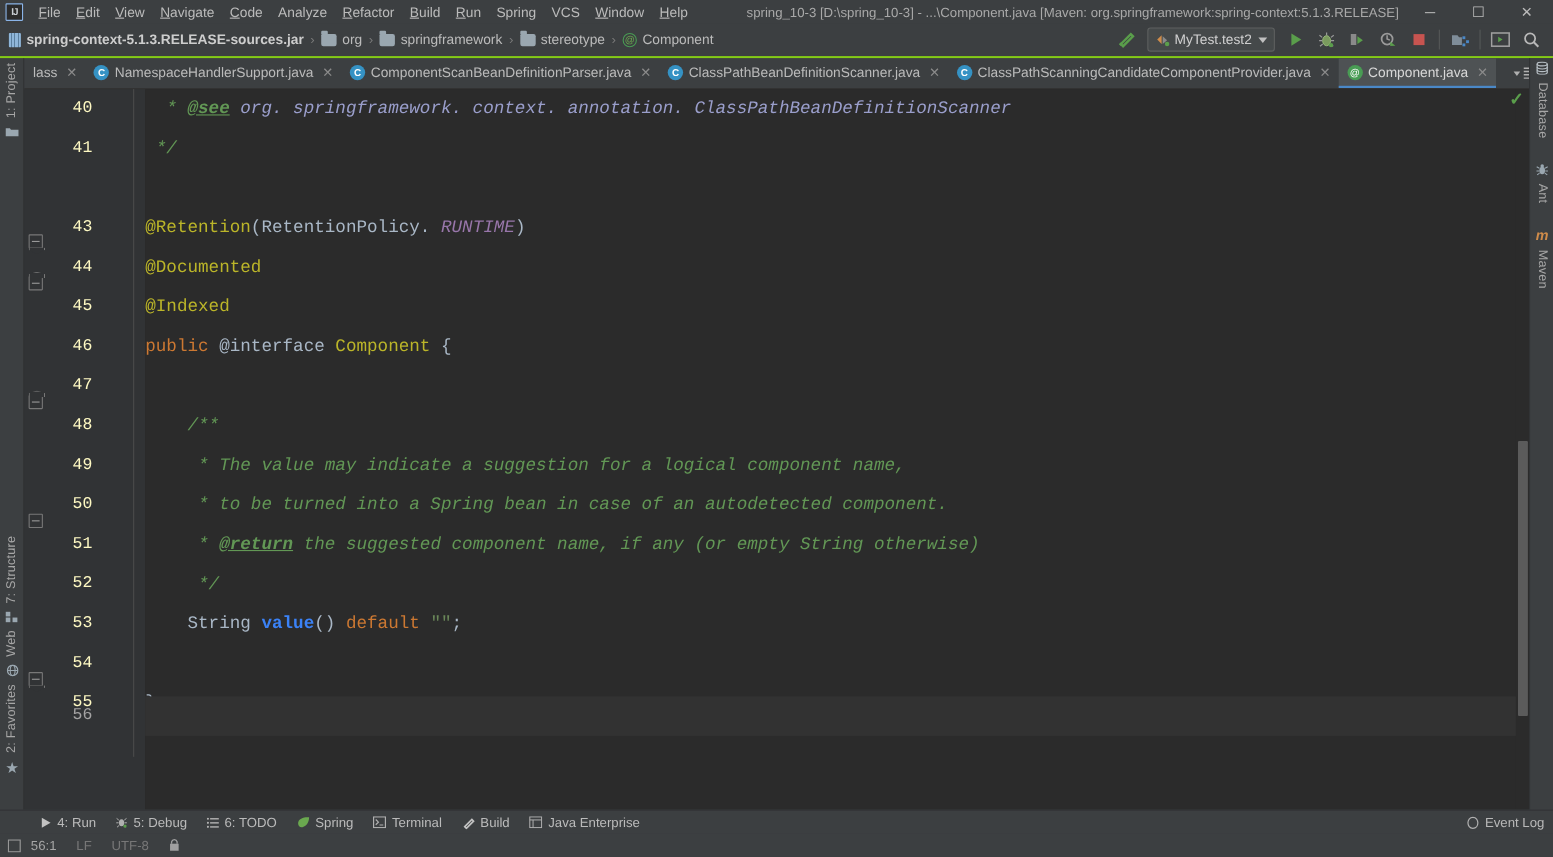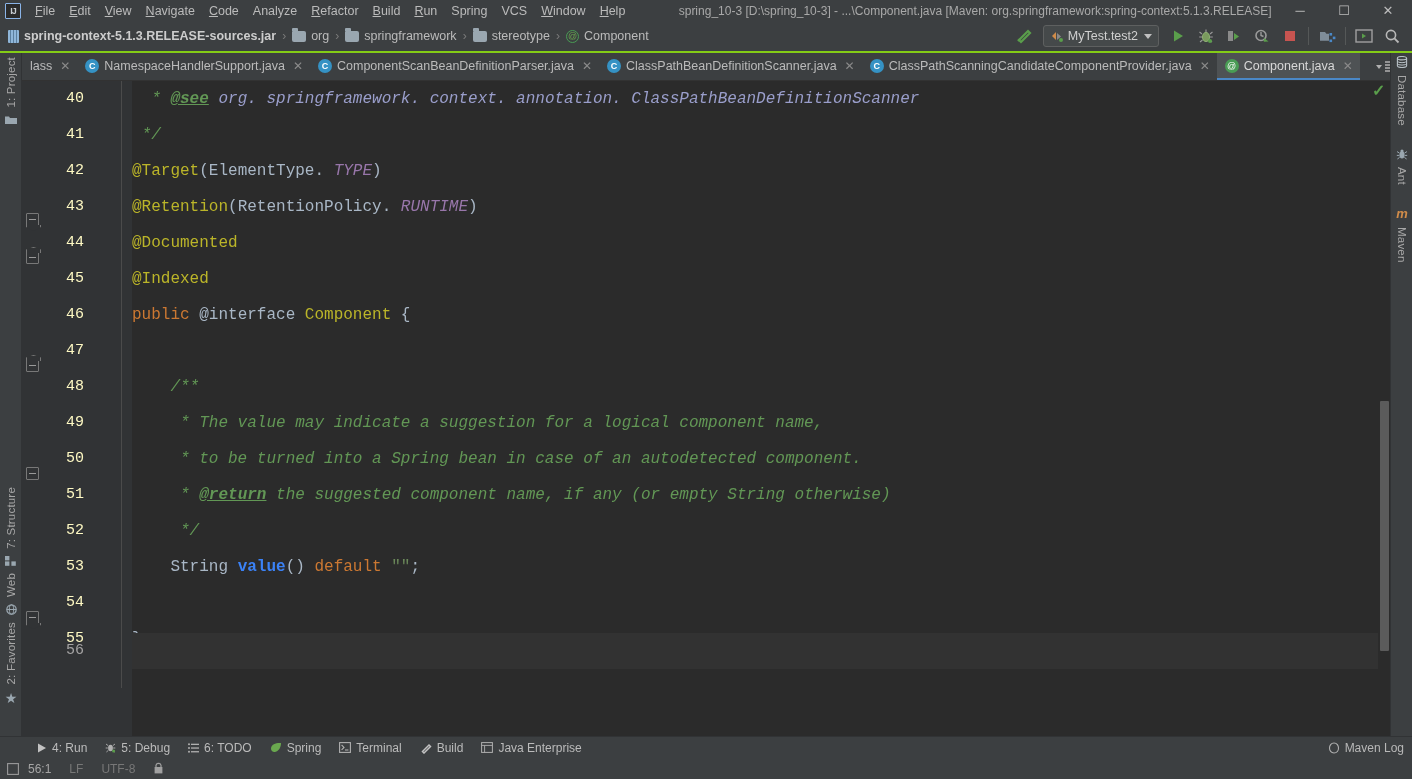--- a/index.html
+++ b/index.html
@@ -444,24 +444,20 @@
     <div class="code-area"></div>
 
     <div class="row" style="position:absolute;top:0;left:0;width:100%;">
       <div class="lineno">40</div>
       <div class="code"><span class="cm">  * </span><span class="cmtag">@see</span><span class="cm"> </span><span class="cmref">org. springframework. context. annotation. ClassPathBeanDefinitionScanner</span></div>
     </div>
     <div class="row" style="position:absolute;top:36px;left:0;width:100%;">
       <div class="lineno">41</div>
       <div class="code"><span class="cm"> */</span></div>
     </div>
-    <div class="row" style="position:absolute;top:72px;left:0;width:100%;">
-      <div class="lineno">42</div>
-      <div class="code"><span class="an">@Target</span><span class="pn">(</span><span class="ty">ElementType. </span><span class="cn">TYPE</span><span class="pn">)</span></div>
-    </div>
     <div class="row" style="position:absolute;top:108px;left:0;width:100%;">
       <div class="lineno">43</div>
       <div class="code"><span class="an">@Retention</span><span class="pn">(</span><span class="ty">RetentionPolicy. </span><span class="cn">RUNTIME</span><span class="pn">)</span></div>
     </div>
     <div class="row" style="position:absolute;top:144px;left:0;width:100%;">
       <div class="lineno">44</div>
       <div class="code"><span class="an">@Documented</span></div>
     </div>
     <div class="row" style="position:absolute;top:180px;left:0;width:100%;">
       <div class="lineno">45</div>
@@ -634,21 +630,21 @@
         <rect x="0.6" y="0.6" width="10.8" height="9.8" fill="none" stroke="#b0b0b0" stroke-width="1"></rect>
         <path d="M0.6 3.4 h10.8 M3.6 3.4 v7" stroke="#b0b0b0" stroke-width="0.9"></path>
       </svg>
       <span>Java Enterprise</span>
     </div>
 
     <div class="bot-right">
       <svg width="12" height="12" viewBox="0 0 12 12" style="margin-right:5px;">
         <path d="M6 1 C3 1 1.5 3.5 1.5 6 C1.5 8.5 3 11 6 11 C9 11 10.5 8.5 10.5 6 C10.5 3.5 9 1 6 1 Z" fill="none" stroke="#b0b0b0" stroke-width="1.1"></path>
       </svg>
-      <span style="font-size:12px;color:#b8b8b8;">Maven Log</span>
+      <span style="font-size:12px;color:#b8b8b8;">Event Log</span>
     </div>
   </div>
 
   <div class="statusbar">
     <svg width="12" height="12" viewBox="0 0 12 12" style="margin-left:7px;flex:none;">
       <rect x="0.6" y="0.6" width="10.8" height="10.8" fill="none" stroke="#9a9a9a" stroke-width="1.1"></rect>
     </svg>
     <div class="status-cell">56:1</div>
     <div class="status-cell dim">LF</div>
     <div class="status-cell dim">UTF-8</div>

